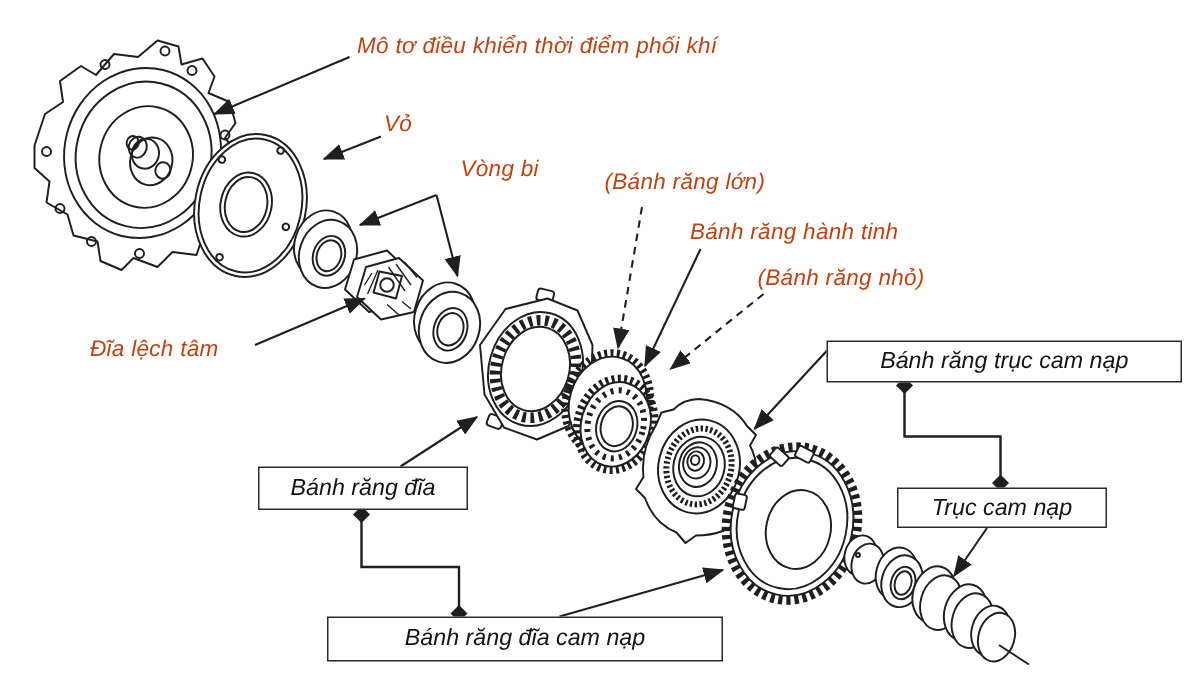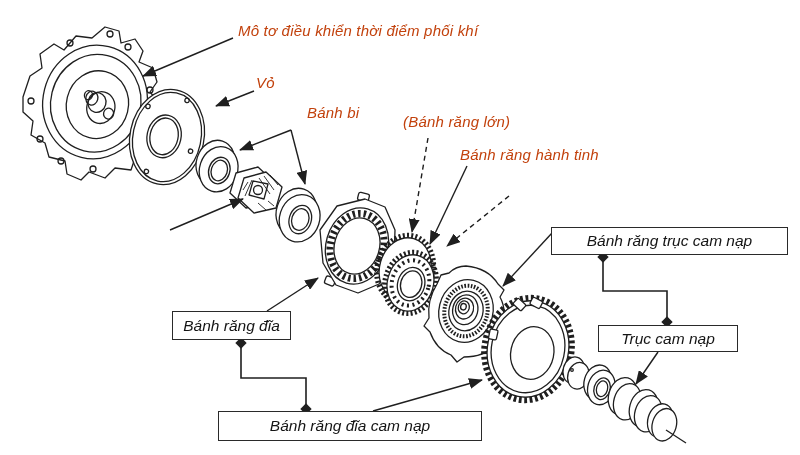--- a/index.html
+++ b/index.html
@@ -190,22 +190,24 @@
       <rect class="dot" x="-4" y="-4" width="8" height="8" transform="translate(241 343) rotate(45)"></rect>
       <rect class="dot" x="-4" y="-4" width="8" height="8" transform="translate(306 409) rotate(45)"></rect>
       <path class="conn" d="M 603,255 L 603,291 L 667,291 L 667,324"></path>
       <rect class="dot" x="-4" y="-4" width="8" height="8" transform="translate(603 257) rotate(45)"></rect>
       <rect class="dot" x="-4" y="-4" width="8" height="8" transform="translate(667 322) rotate(45)"></rect>
     </g>
   </svg>
 
   <div class="lbl" style="left:238px; top:22px;">Mô tơ điều khiển thời điểm phối khí</div>
   <div class="lbl" style="left:256px; top:74px;text-align:right;">Vỏ</div>
-  <div class="lbl" style="left:307px; top:104px;">Bánh bi</div>
+  <div class="lbl" style="left:307px; top:104px;">Vòng bi</div>
   <div class="lbl" style="left:403px; top:113px;">(Bánh răng lớn)</div>
   <div class="lbl" style="left:460px; top:146px;">Bánh răng hành tinh</div>
-
-  <div class="boxlbl" style="left:172px; top:311px; width:119px; height:29px;">Bánh răng đĩa</div>
+  <div class="lbl" style="left:505px; top:177px;">(Bánh răng nhỏ)</div>
+  <div class="lbl" style="left:60px;  top:224px;">Đĩa lệch tâm</div>
+
+  <div class="boxlbl" style="left:172px; top:311px; width:140px; height:29px;">Bánh răng đĩa</div>
   <div class="boxlbl" style="left:194px; top:411px; width:264px; height:30px;margin-left:24px;">Bánh răng đĩa cam nạp</div>
   <div class="boxlbl" style="left:551px; top:227px; width:237px; height:28px;">Bánh răng trục cam nạp</div>
   <div class="boxlbl" style="left:598px; top:325px; width:140px; height:27px;">Trục cam nạp</div>
 
 </div>
 
 </body></html>

